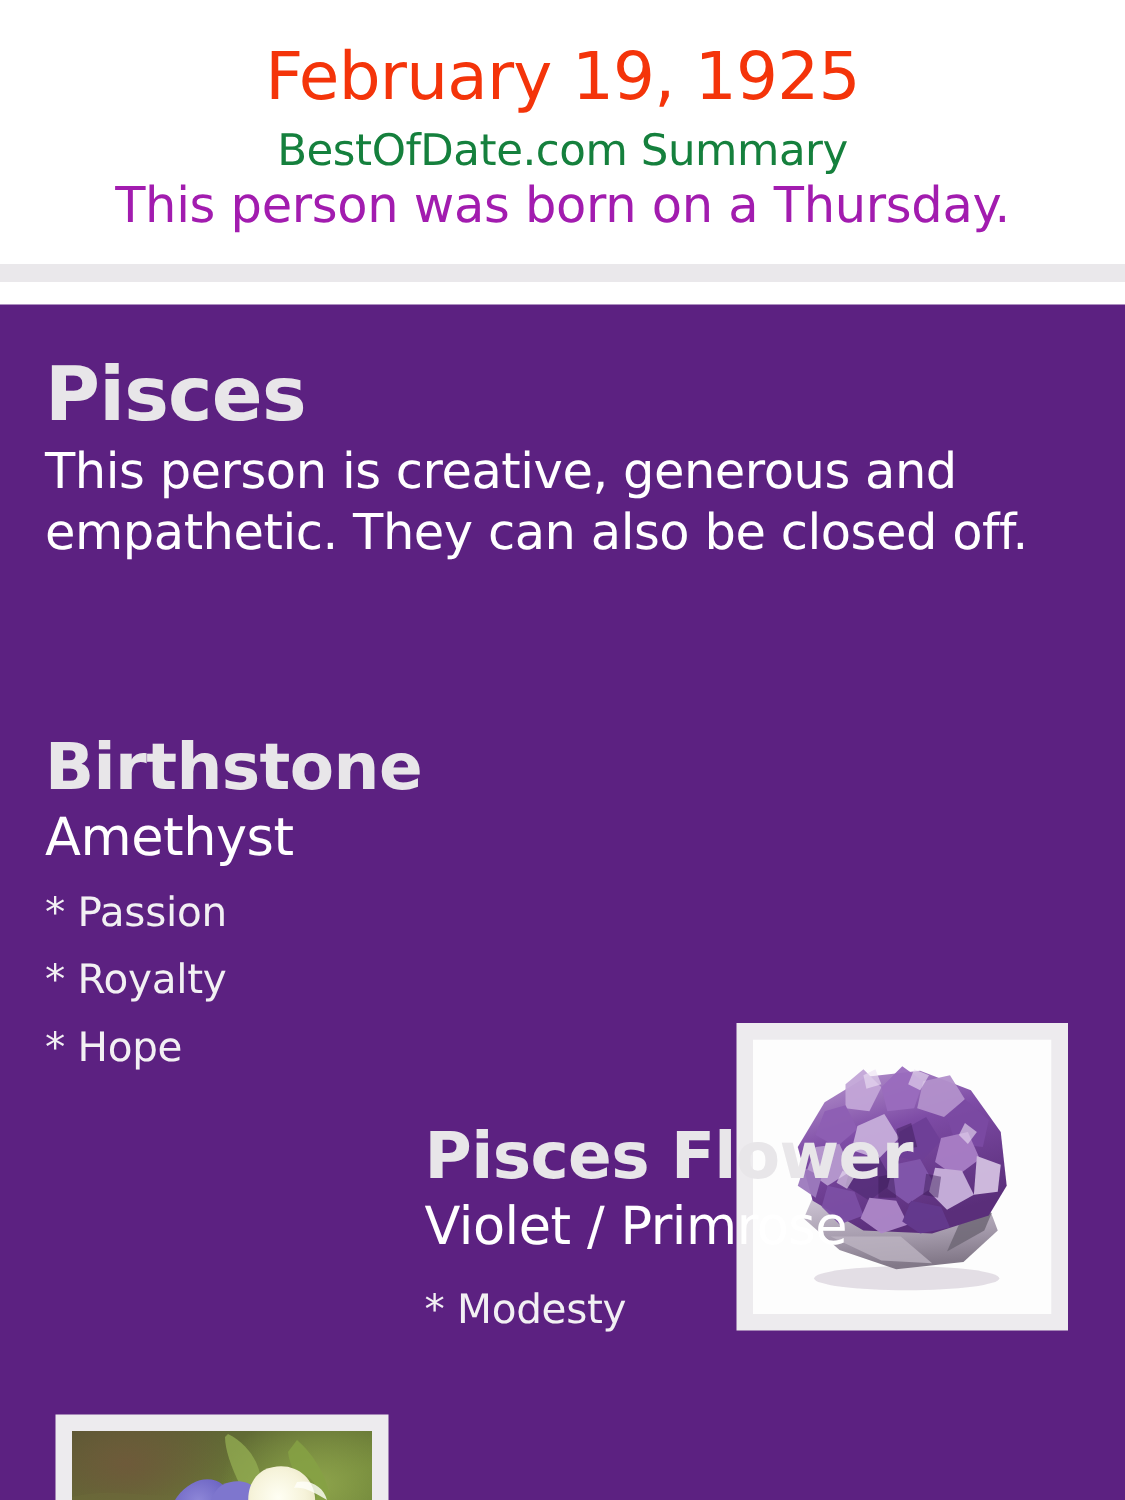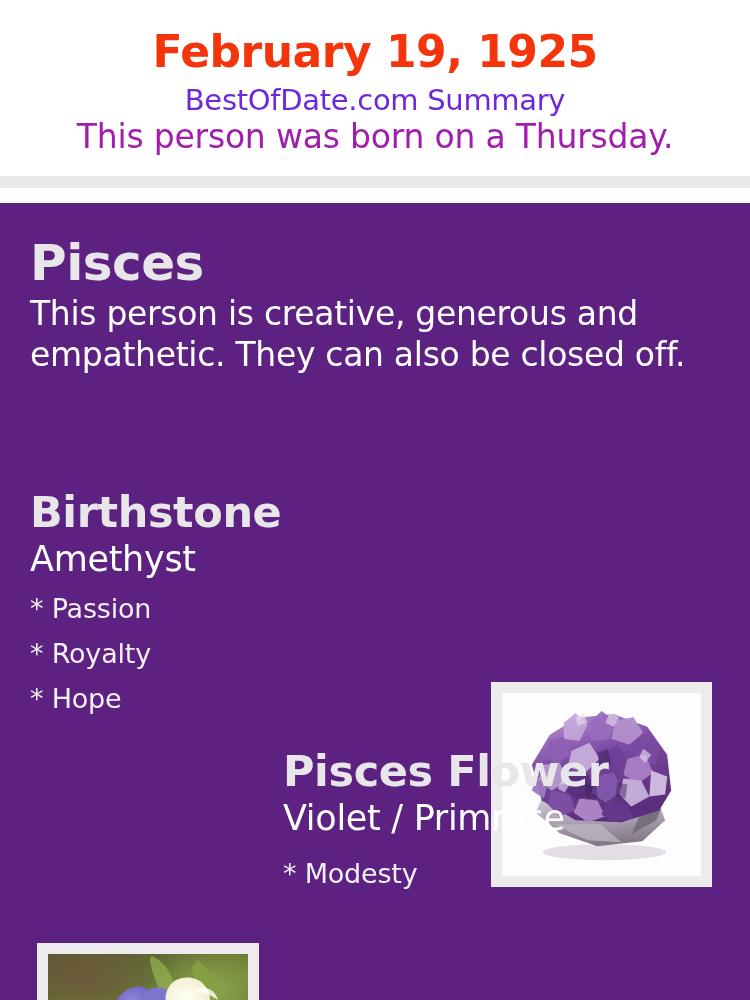--- a/index.html
+++ b/index.html
@@ -19,30 +19,30 @@
   .header {
     width: 750px;
     height: 176px;
     background: #ffffff;
     text-align: center;
     box-sizing: border-box;
     padding-top: 24px;
   }
   .header-date {
     font-size: 44px;
-    font-weight: bold;
+    font-weight: normal;
     color: #F4340A;
     line-height: 56px;
     letter-spacing: -0.5px;
     white-space: nowrap;
   }
   .header-subtitle {
     font-size: 29px;
     font-weight: normal;
-    color: #6d28d9;
+    color: #15803d;
     line-height: 40px;
     letter-spacing: -0.3px;
     white-space: nowrap;
   }
   .header-weekday {
     font-size: 33px;
     font-weight: normal;
     color: #a21caf;
     line-height: 34px;
     letter-spacing: -0.2px;

